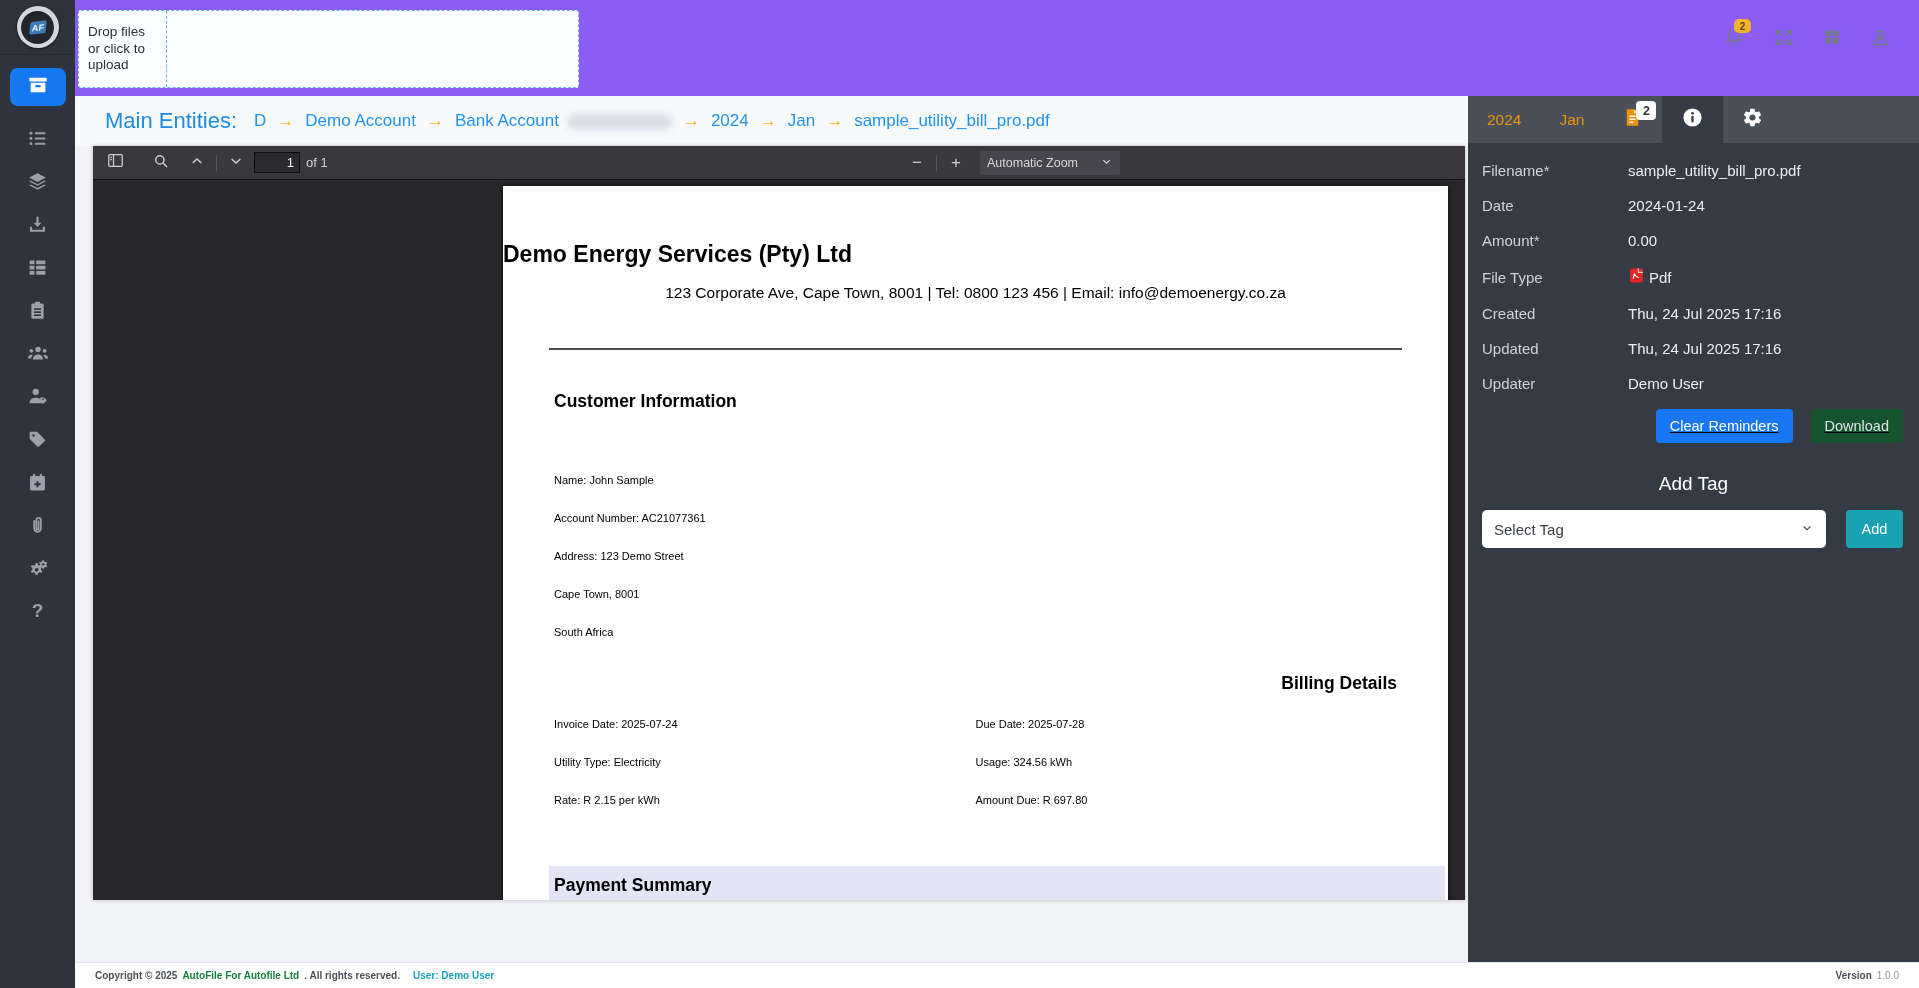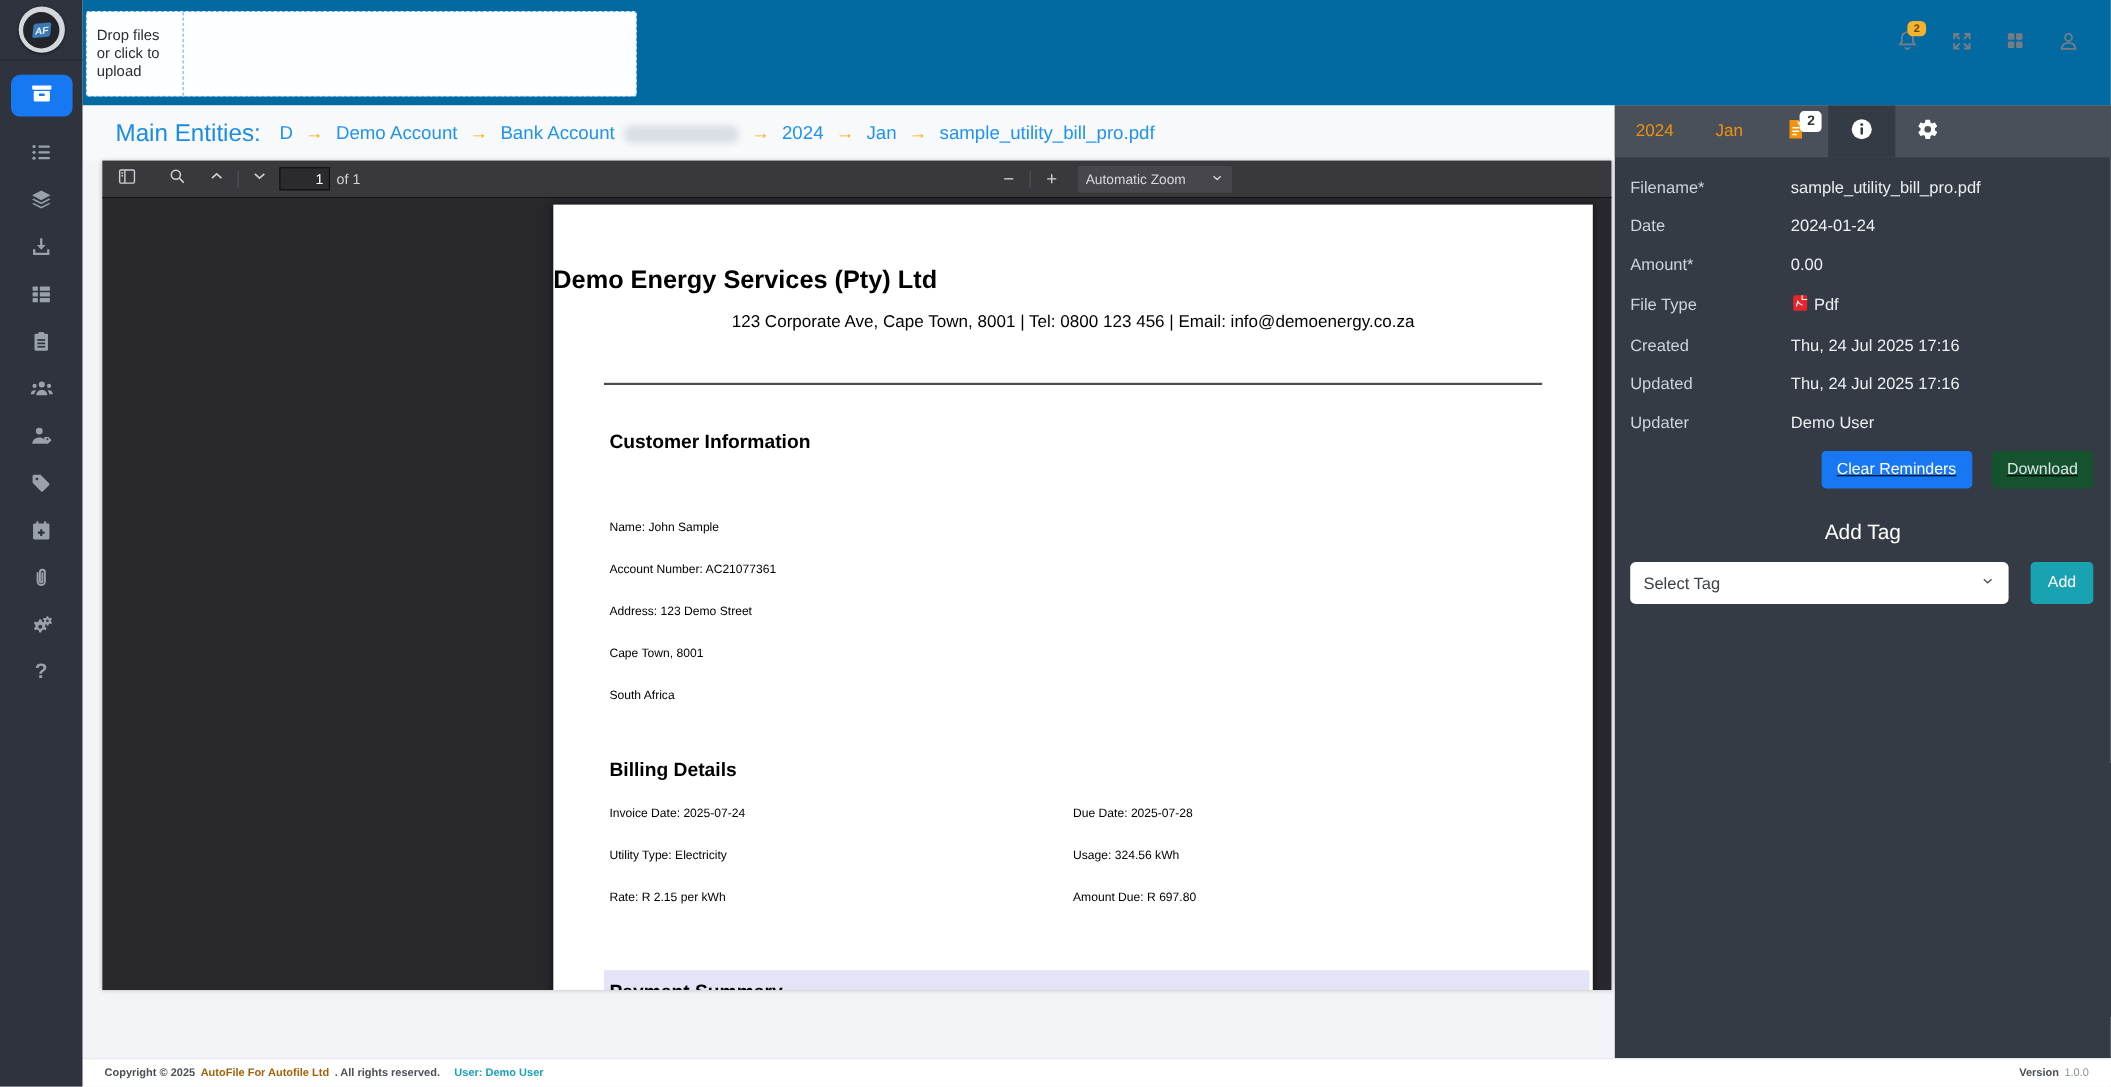--- a/index.html
+++ b/index.html
@@ -14,21 +14,21 @@
   .logo-glyph { width:16px; height:13px; background:#3d7ab5; border-radius:2px; transform:skew(-12deg) rotate(-6deg); color:#e8f1fa; font-size:9px; font-weight:bold; display:flex; align-items:center; justify-content:center; }
   .nav-active { width:56px; height:38px; margin-top:13px; border-radius:8px; background:#1779f2; color:#fff; display:flex; align-items:center; justify-content:center; cursor:pointer; }
   .nav-item { height:22px; margin-top:21px; color:#9aa1ab; cursor:pointer; display:flex; align-items:center; justify-content:center; }
   .nav-item svg { display:block; }
   .help-glyph { font-size:19px; font-weight:bold; color:#9aa1ab; }
 
   
   .main { flex:1; display:flex; flex-direction:column; min-width:0; }
 
   
-  .topbar { height:96px; background:#0369a1; display:flex; align-items:flex-start; flex-shrink:0; }
+  .topbar { height:96px; background:#8b5cf6; display:flex; align-items:flex-start; flex-shrink:0; }
   .dropzone { margin:10px 0 0 3px; width:501px; height:78px; border:1px dashed #6cb2ef; border-radius:3px; background:#fcfeff; display:flex; cursor:pointer; }
   .dz-label { width:88px; border-right:1px dashed #6cb2ef; padding:6px 9px; font-size:13.5px; line-height:1.25; color:#2b2f33; display:flex; align-items:center; }
   .dz-input { flex:1; }
   .topbar-icons { margin-left:auto; display:flex; align-items:center; gap:28px; padding:26px 28px 0 0; color:#777d85; }
   .tb-ic { position:relative; cursor:pointer; display:flex; }
   .bell-badge { position:absolute; top:-7px; left:11px; min-width:17px; height:14px; background:#f4b32a; border-radius:5px; color:#5d4708; font-size:10px; font-weight:bold; display:flex; align-items:center; justify-content:center; padding:0 3px; }
 
   
   .body-row { flex:1; display:flex; min-height:0; }
   .content { width:1393px; flex-shrink:0; background:#f2f4f7; display:flex; flex-direction:column; }
@@ -53,21 +53,21 @@
   .pdf-canvas { height:720px; background:#27272c; position:relative; overflow:hidden; }
   .pdf-page { position:absolute; left:410px; top:6px; width:945px; height:780px; background:#fff; color:#000; box-shadow:0 0 6px rgba(0,0,0,.6); }
   .doc-title { margin-top:54px; text-align:left; font-size:23px; font-weight:bold; line-height:28px; }
   .doc-sub { margin-top:16px; text-align:center; font-size:15.5px; line-height:18px; }
   .doc-hr { margin:46px 46px 0; border-top:2px solid #4d4d4d; }
   .doc-body { padding:0 51px; }
   .doc-h2 { font-size:17.5px; font-weight:bold; line-height:22px; }
   .h2-customer { margin-top:40px; }
   .doc-line { font-size:11px; line-height:16px; margin-top:22px; }
   .line-first { margin-top:60px; }
-  .h2-billing { margin-top:48px; }
+  .h2-billing { margin-top:32px;text-align:right; }
   .billing-grid { display:flex; margin-top:22px; }
   .billing-col { width:474px; }
   .billing-col .doc-line:first-child { margin-top:0; }
   .payment-strip { margin:58px 3px 0 46px; background:#e4e4f7; padding:8px 0 60px 5px; }
 
   
   .panel { width:451px; background:#353b44; display:flex; flex-direction:column; }
   .panel-tabs { height:47px; background:#4a5059; display:flex; flex-shrink:0; }
   .ptab { display:flex; align-items:center; justify-content:center; padding:0 19px; font-size:15.5px; color:#f0920b; cursor:pointer; }
   .ptab.active { background:#353b44; }
@@ -82,21 +82,21 @@
   .btn-blue { background:#1877f2; }
   .btn-teal { background:#14532d; color:#dde7ea; }
   .add-tag-h { margin-top:30px; text-align:center; color:#fff; font-size:19px; }
   .tag-row { display:flex; align-items:center; gap:20px; margin-top:15px; padding-right:2px; }
   .tag-select { flex:1; height:38px; background:#fff; border-radius:5px; display:flex; align-items:center; justify-content:space-between; padding:0 12px; font-size:15px; color:#3c4147; cursor:pointer; }
   .btn-add { width:57px; height:38px; background:#18a2b2; }
 
   
   .footer { height:26px; background:#fff; border-top:1px solid #e2e6ea; display:flex; align-items:center; justify-content:space-between; padding:0 20px; font-size:10px; font-weight:bold; color:#4a5056; flex-shrink:0; }
   .footer-left { display:flex; align-items:center; gap:5px; }
-  .footer-brand { color:#a16207; cursor:pointer; }
+  .footer-brand { color:#15803d; cursor:pointer; }
   .footer-user { color:#17a2b8; margin-left:8px; }
   .footer-right { display:flex; gap:5px; }
   .version-num { color:#8a929a; font-weight:normal; }
 </style>
 </head>
 <body>
 
 <div class="app">
 
   <div class="sidebar">

